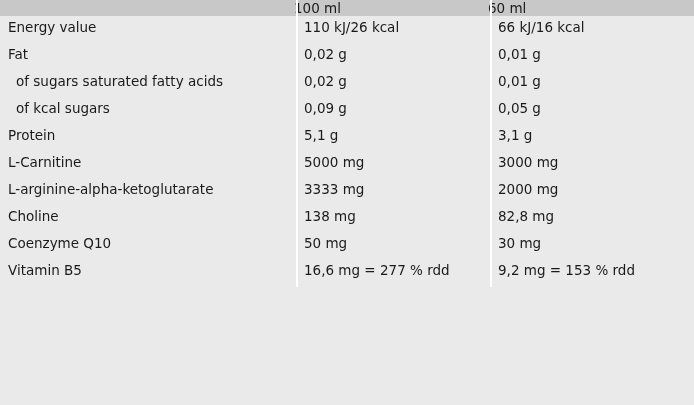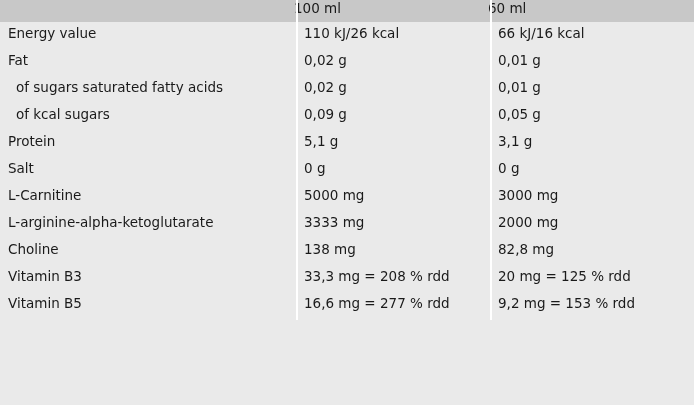--- a/index.html
+++ b/index.html
@@ -27,21 +27,21 @@
   .nutrition-table td,
   .nutrition-table th {
     padding: 0;
     vertical-align: top;
     text-align: left;
     font-weight: normal;
   }
 
   
   tr.head-row td {
-    height: 22px;
+    height: 16px;
   }
   .head-blank {
     background: #c8c8c8;
   }
   .head-cell {
     background: #c8c8c8;
     position: relative;
     padding: 2px 0 2px 10px;
     font-size: 13.5px;
     color: #1a1a1a;
@@ -117,43 +117,38 @@
       <td class="col-label indent">of kcal sugars</td>
       <td class="col-val">0,09 g</td>
       <td class="col-val">0,05 g</td>
     </tr>
     <tr class="data-row">
       <td class="col-label">Protein</td>
       <td class="col-val">5,1 g</td>
       <td class="col-val">3,1 g</td>
     </tr>
     <tr class="data-row">
-      <td class="col-label">Salt</td>
-      <td class="col-val">0 g</td>
-      <td class="col-val">0 g</td>
-    </tr>
-    <tr class="data-row">
       <td class="col-label">L-Carnitine</td>
       <td class="col-val">5000 mg</td>
       <td class="col-val">3000 mg</td>
     </tr>
     <tr class="data-row">
       <td class="col-label">L-arginine-alpha-ketoglutarate</td>
       <td class="col-val">3333 mg</td>
       <td class="col-val">2000 mg</td>
     </tr>
     <tr class="data-row">
       <td class="col-label">Choline</td>
       <td class="col-val">138 mg</td>
       <td class="col-val">82,8 mg</td>
     </tr>
     <tr class="data-row">
-      <td class="col-label">Vitamin B3</td>
-      <td class="col-val">33,3 mg = 208 % rdd</td>
-      <td class="col-val">20 mg = 125 % rdd</td>
+      <td class="col-label">Coenzyme Q10</td>
+      <td class="col-val">50 mg</td>
+      <td class="col-val">30 mg</td>
     </tr>
     <tr class="data-row">
       <td class="col-label">Vitamin B5</td>
       <td class="col-val">16,6 mg = 277 % rdd</td>
       <td class="col-val">9,2 mg = 153 % rdd</td>
     </tr>
 
   </tbody>
 </table>
 

